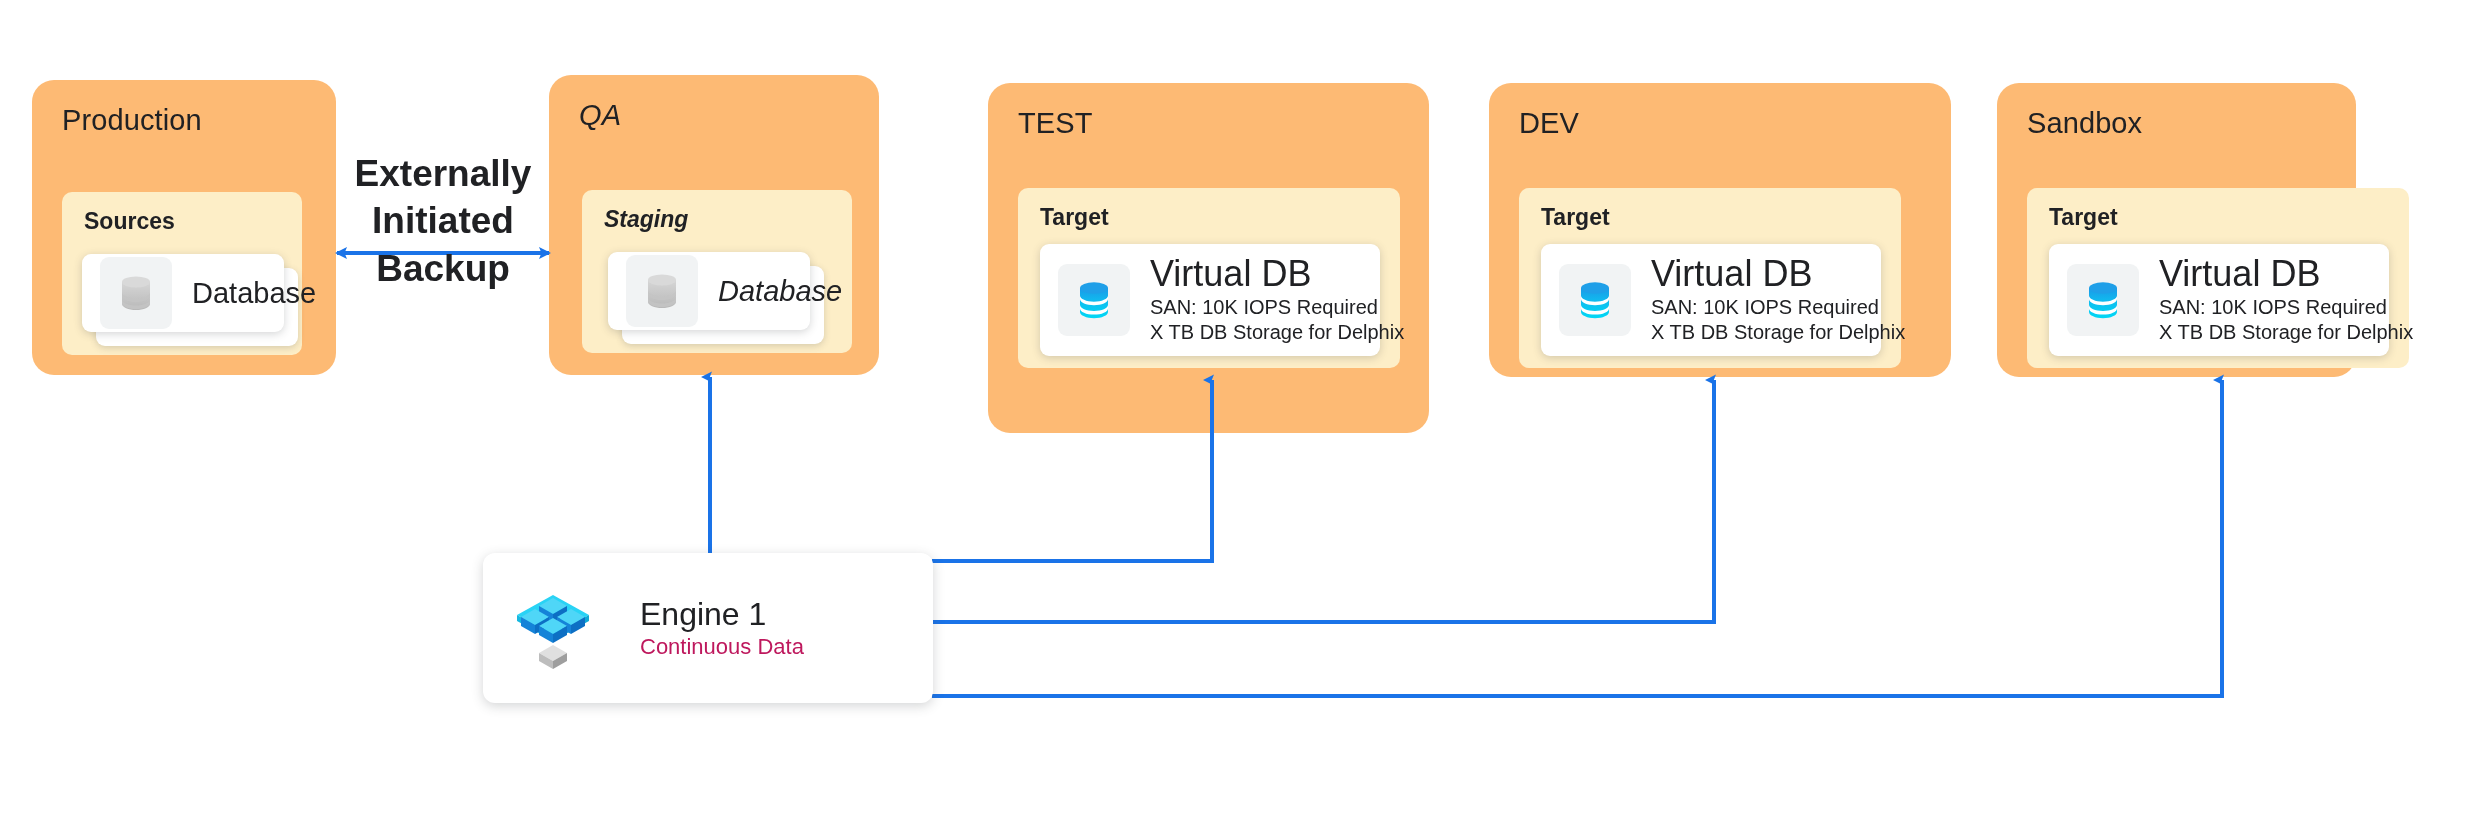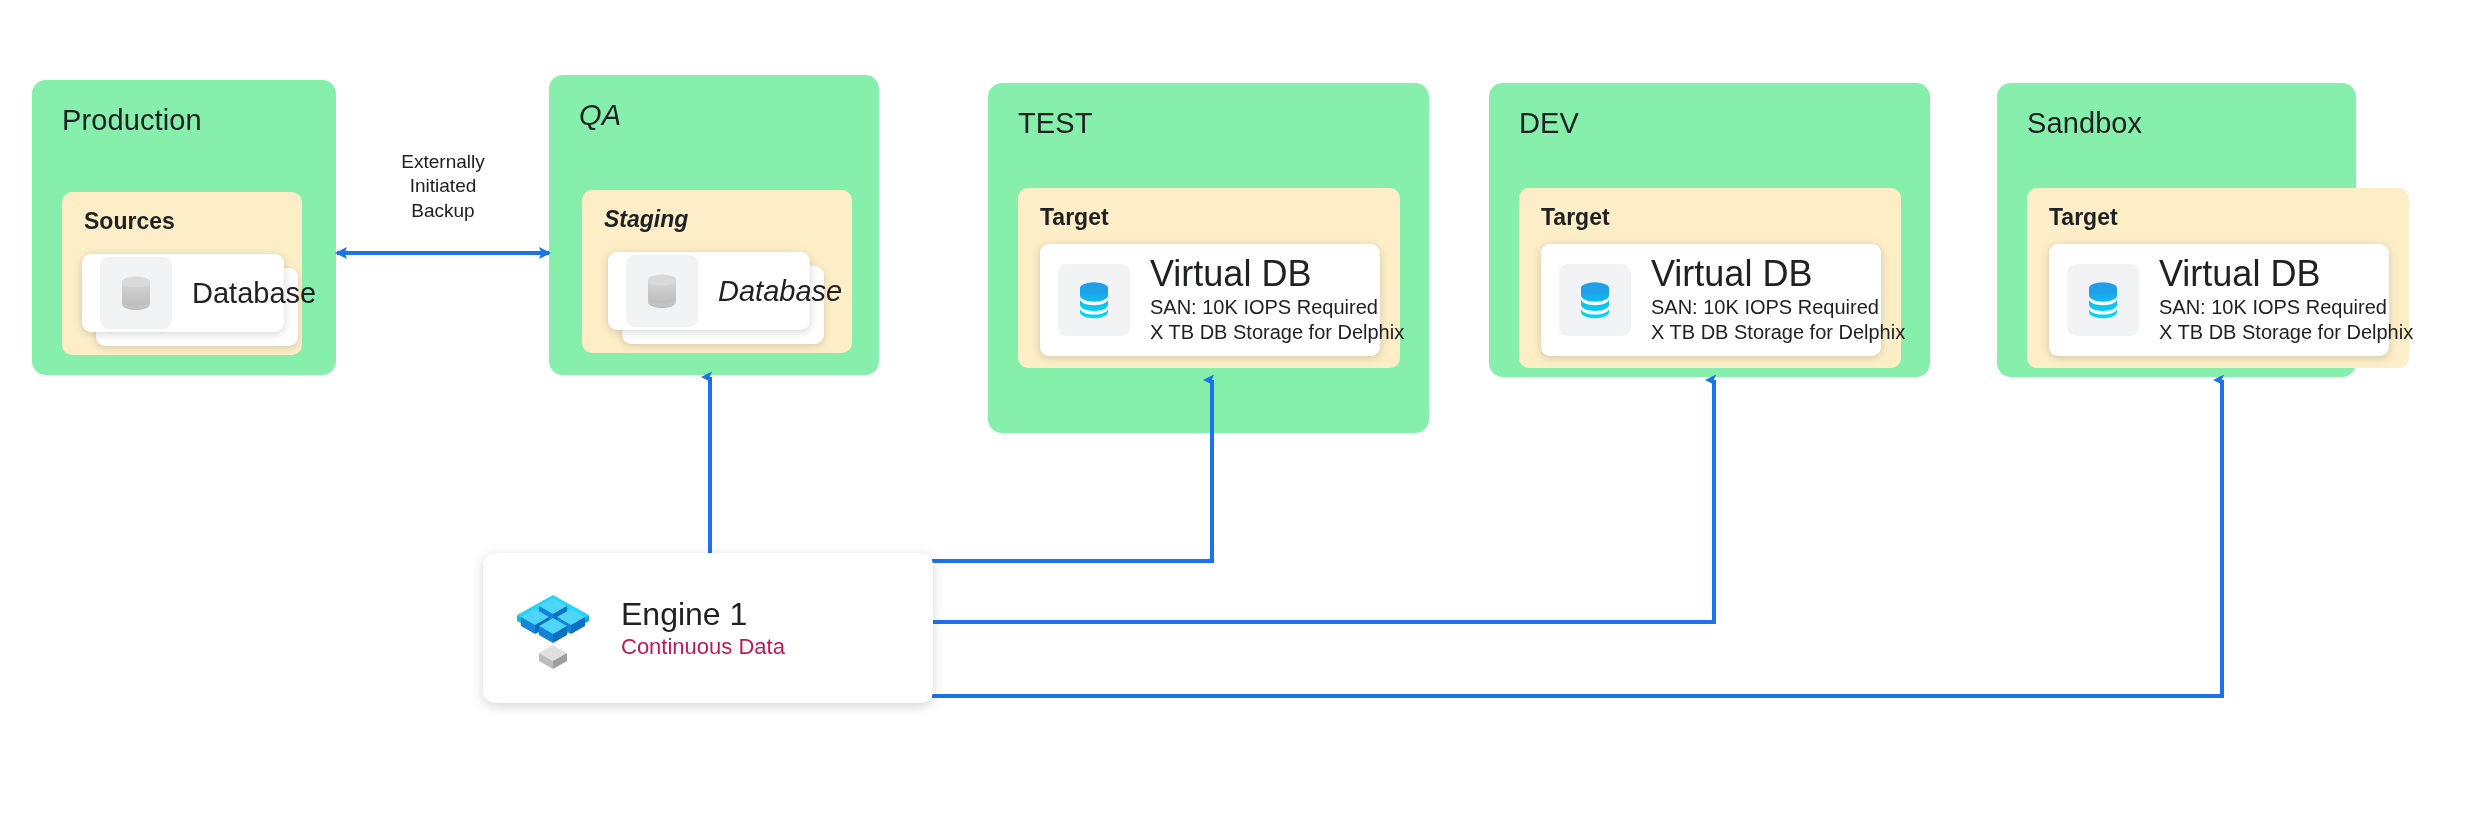--- a/index.html
+++ b/index.html
@@ -15,22 +15,22 @@
     position: relative;
     width: 2468px;
     height: 822px;
     background: #ffffff;
     overflow: hidden;
   }
 
   
   .env-panel {
     position: absolute;
-    background: #86efac;
-    border-radius: 14px;
+    background: #fdba74;
+    border-radius: 22px;
   }
   .env-title {
     position: absolute;
     left: 30px;
     top: 24px;
     font-size: 29px;
     color: #202124;
     letter-spacing: 0.1px;
     white-space: nowrap;
   }
@@ -109,20 +109,21 @@
   .db-card .card-title { font-size: 29px; }
 
   
   .engine-card {
     position: absolute;
     background: #ffffff;
     border-radius: 12px;
     box-shadow: 0 3px 12px rgba(60,64,67,0.22);
     display: flex;
     align-items: center;
+    gap: 19px;
   }
   .engine-icon-wrap {
     flex: 0 0 auto;
     width: 92px;
     height: 92px;
     margin-left: 24px;
     display: flex;
     align-items: center;
     justify-content: center;
   }
@@ -137,24 +138,25 @@
     font-size: 22px;
     color: #be185d;
     line-height: 1.25;
     white-space: nowrap;
   }
 
   
   .backup-label {
     position: absolute;
     text-align: center;
-    font-size: 19px;
+    font-size: 37px;
     line-height: 1.28;
     color: #202124;
     white-space: pre-line;
+    font-weight: bold;
   }
 
   
   #wires {
     position: absolute;
     left: 0; top: 0;
     width: 2468px;
     height: 822px;
     pointer-events: none;
   }
@@ -252,21 +254,21 @@
           <div class="card-text">
             <div class="card-title">Virtual DB</div>
             <div class="card-sub">SAN: 10K IOPS Required</div>
             <div class="card-sub">X TB DB Storage for Delphix</div>
           </div>
         </div>
       </div>
     </div>
   </div>
 
-  <div class="env-panel" style="left:1489px; top:83px; width:441px; height:294px;">
+  <div class="env-panel" style="left:1489px; top:83px; width:441px; height:294px;padding-left:21px;">
     <div class="env-title">DEV</div>
 
     <div class="group-box" style="left:30px; top:105px; width:382px; height:180px;">
       <div class="group-title">Target</div>
 
       <div class="card-stack" style="left:22px; top:56px; width:340px; height:112px;">
         <div class="card-front">
           <div class="card-icon-tile">
             <svg width="48" height="48" viewBox="0 0 48 48" aria-hidden="true">
               <defs>

